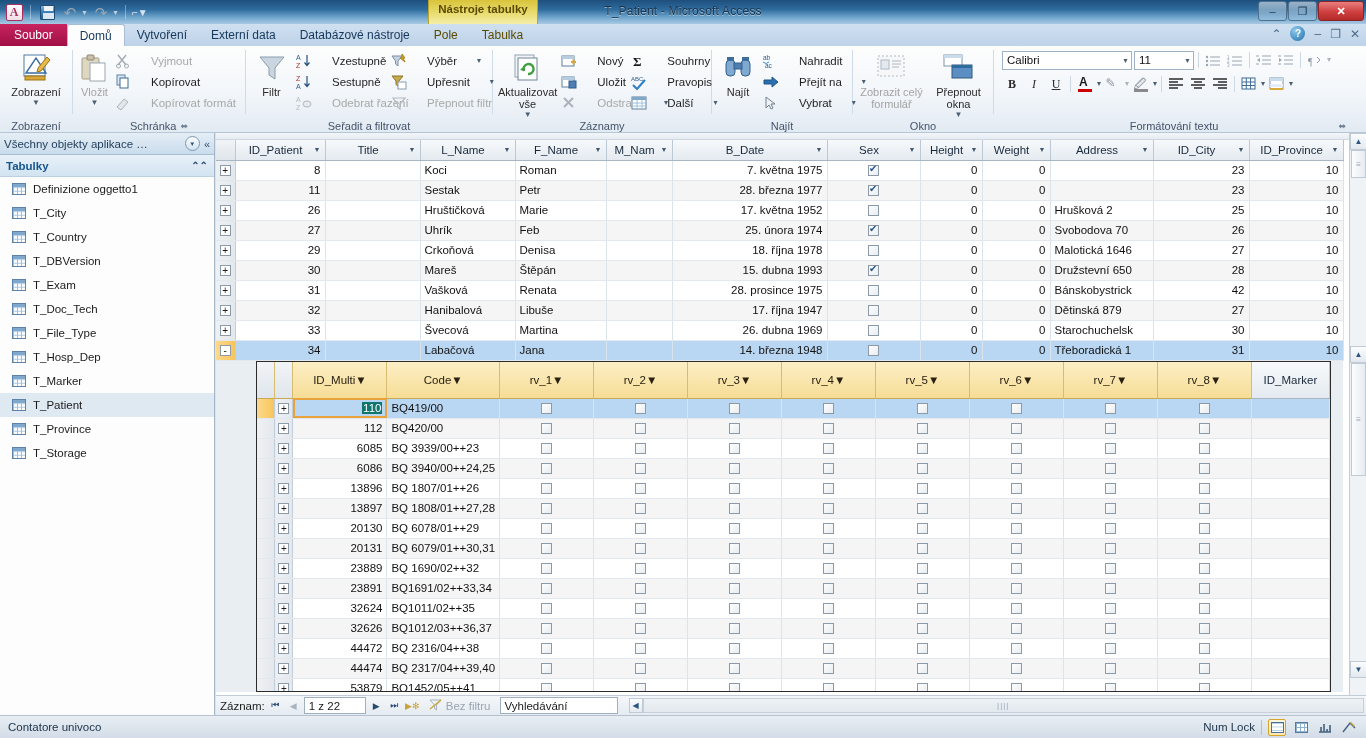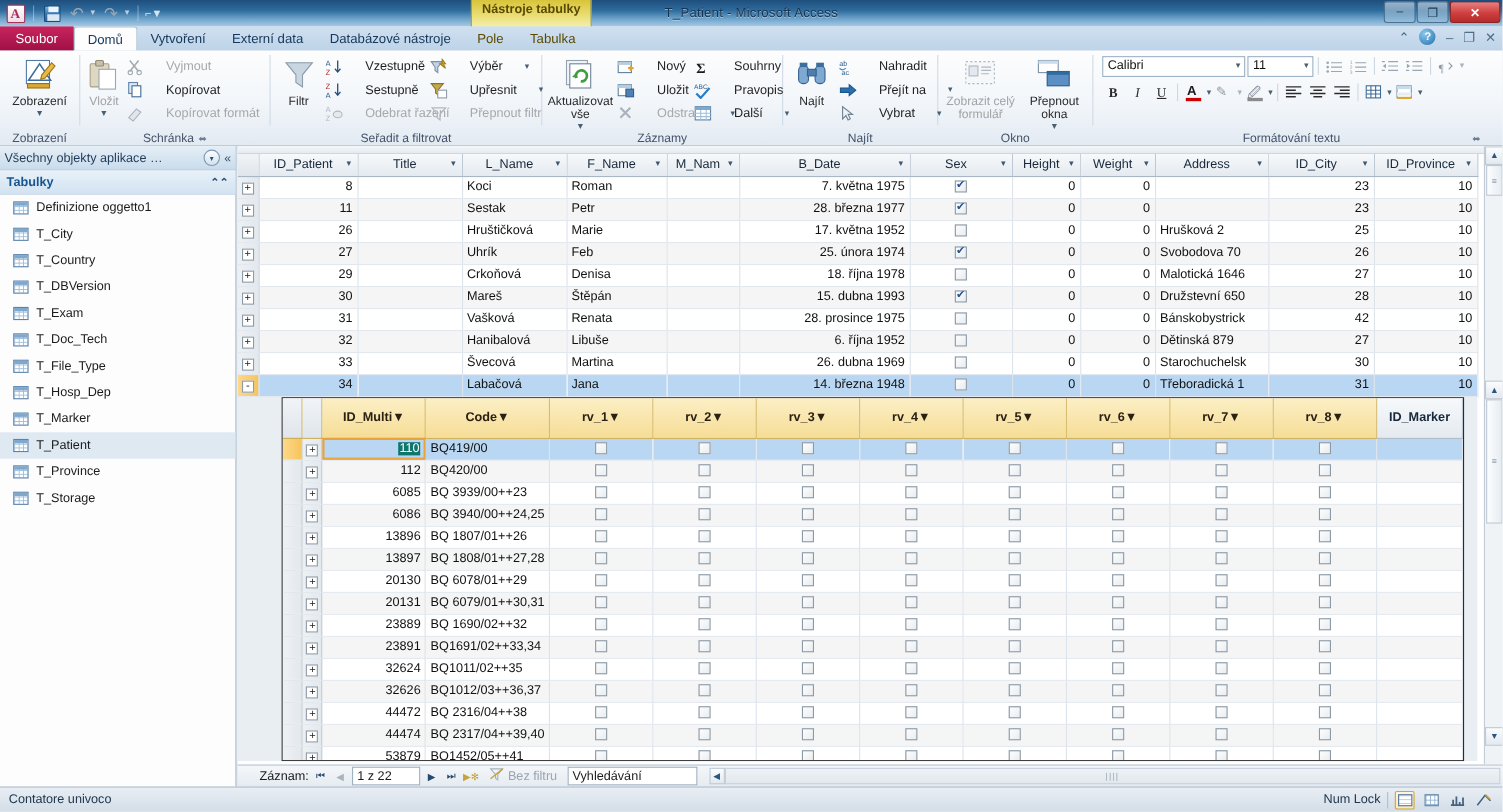--- a/index.html
+++ b/index.html
@@ -258,21 +258,21 @@
   .chk.on::after{
     content:'\2714'; position:absolute; left:0px; top:-3px; font-size:10px; color:#24528c;
   }
   
   .subwrap {
     background:#fff; border:1px solid #2b2b2b; border-top:1px solid #2b2b2b;
   }
   .sub-hdr th {
     height:20px; background:linear-gradient(to bottom,#fcefc5 0%,#f6dd96 100%);
     border-right:1px solid #d7bd72; border-bottom:1px solid #c9ab55;
-    font-size:11.5px; font-weight:bold; color:#2a2113; padding:12px 4px; white-space:nowrap;
+    font-size:11.5px; font-weight:normal; color:#2a2113; padding:12px 4px; white-space:nowrap;
   }
   .sub-hdr th.plain {
     background:linear-gradient(to bottom,#f7f9fb 0%,#e4eaf0 100%);
     border-right:1px solid #bcc8d4; border-bottom:1px solid #a9b6c3; color:#17283a;
   }
   .sub-hdr th.corner { background:linear-gradient(to bottom,#f1f4f7,#dfe5eb); }
   .subsel {
     width:18px; background:linear-gradient(to right,#eef1f4,#e3e8ed);
     border-right:1px solid #c3cdd7; border-bottom:1px solid #e2e8ee; text-align:center; padding:0;
   }
@@ -291,21 +291,21 @@
   }
   .sb-thumb {
     width:15px;background:linear-gradient(to right,#fcfdfe,#e6ecf2);border:1px solid #bfcad5;
     margin:0 1px; display:flex; align-items:center; justify-content:center; color:#93a3b2; font-size:8px;
   }
 
   
   .recbar {
     position:absolute; left:216px; bottom:23px; width:1150px; height:20px;
     background:linear-gradient(to bottom,#f4f7fa,#e5ebf1);
-    border-top:1px solid #c3cdd7; display:flex; align-items:center; gap:3px; padding-left:20px;
+    border-top:1px solid #c3cdd7; display:flex; align-items:center; gap:3px; padding-left:4px;
     font-size:11.5px; color:#1b1b1b;
   }
   .recbtn { width:15px;height:15px;display:flex;align-items:center;justify-content:center;color:#26496f;font-size:9px;}
   .recbtn.dis { color:#a9b4bf; }
   .recbox {
     width:62px;height:17px;background:#fff;border:1px solid #9fb0c0;
     display:flex;align-items:center;padding:0 4px;font-size:11.5px;
   }
   .filtbtn { display:flex;align-items:center;gap:4px;color:#9aa5b0;padding:0 6px;height:17px;}
   .searchbox {
@@ -1072,21 +1072,21 @@
               <td class="cell num"><span>42</span></td>
               <td class="cell num"><span>10</span></td>
             </tr>
             <tr class=" alt">
               <td class="selcol"><span class="expander">+</span></td>
               <td class="cell num"><span>32</span></td>
               <td class="cell"><span></span></td>
               <td class="cell"><span>Hanibalová</span></td>
               <td class="cell"><span>Libuše</span></td>
               <td class="cell"><span></span></td>
-              <td class="cell num"><span>6. října 1952</span></td>
+              <td class="cell num"><span>17. října 1947</span></td>
               <td class="cell chkcell"><span class="chk"></span></td>
               <td class="cell num"><span>0</span></td>
               <td class="cell num"><span>0</span></td>
               <td class="cell"><span>Dětinská 879</span></td>
               <td class="cell num"><span>27</span></td>
               <td class="cell num"><span>10</span></td>
             </tr>
             <tr class="">
               <td class="selcol"><span class="expander">+</span></td>
               <td class="cell num"><span>33</span></td>

